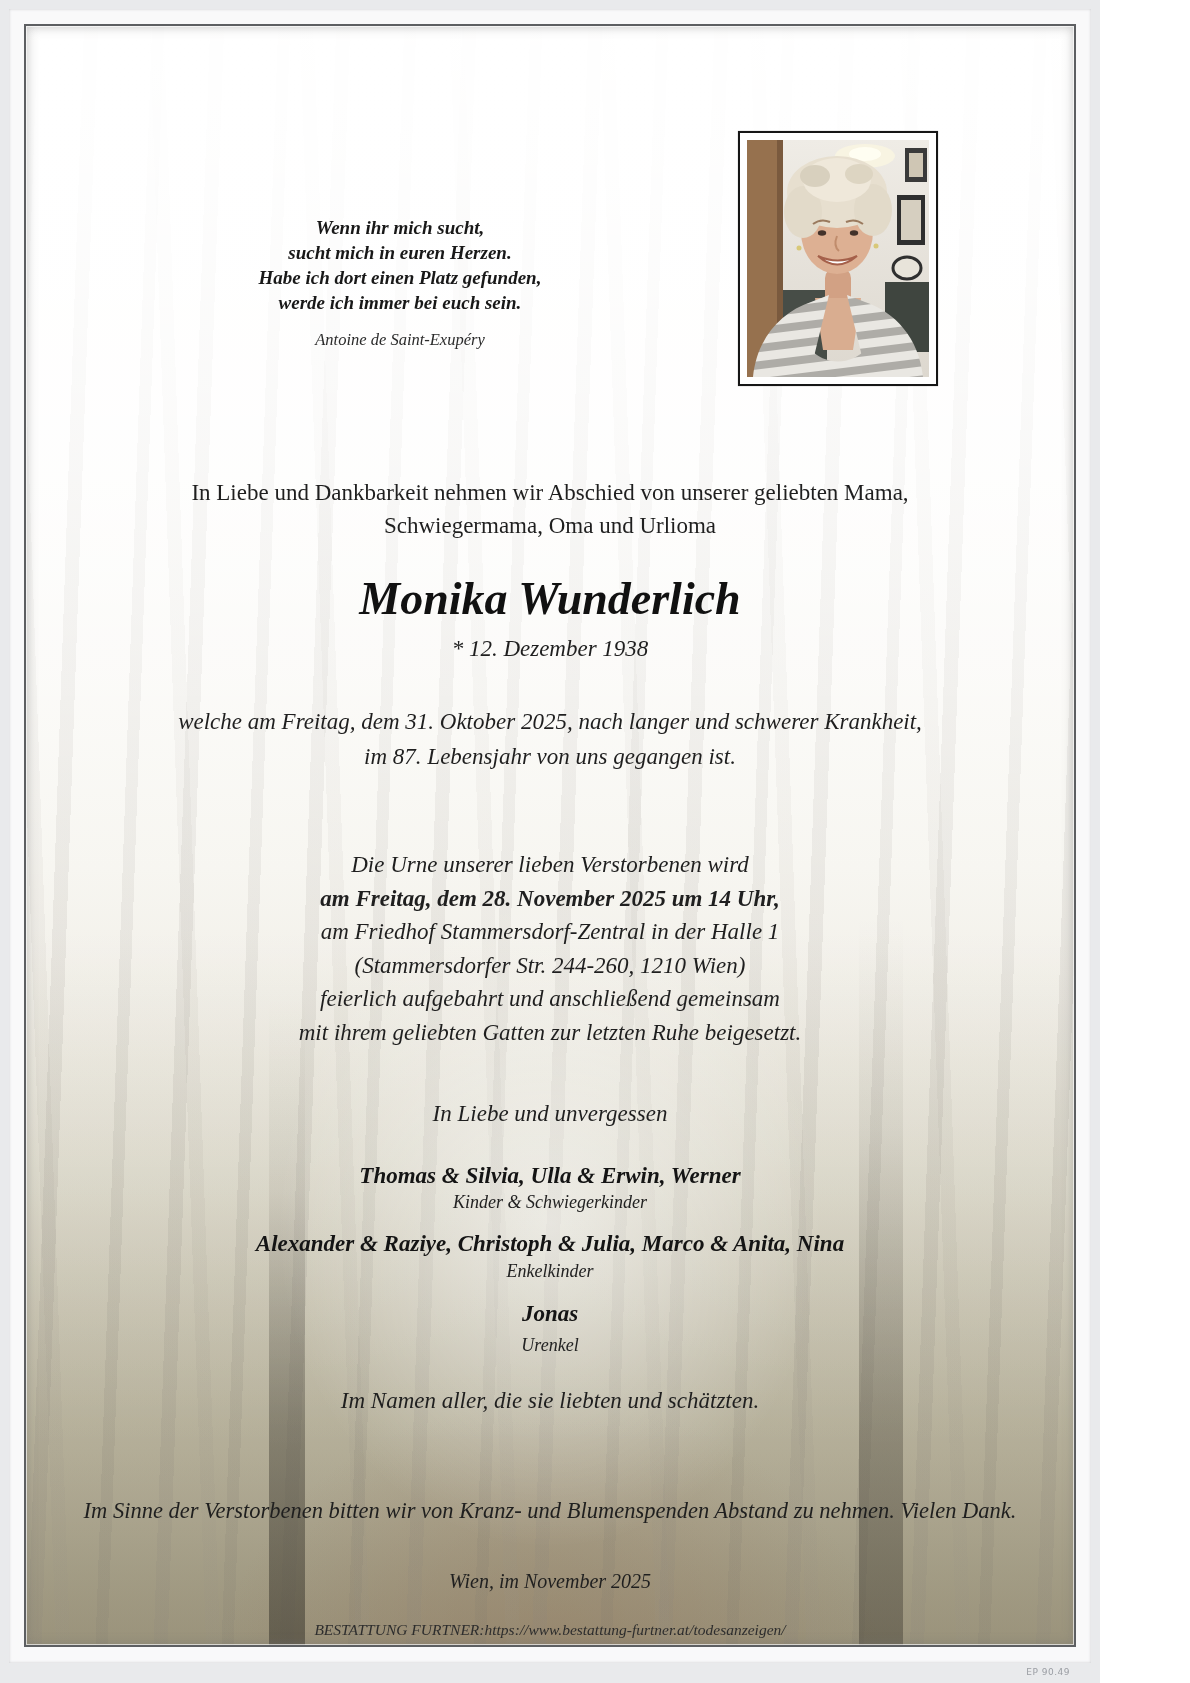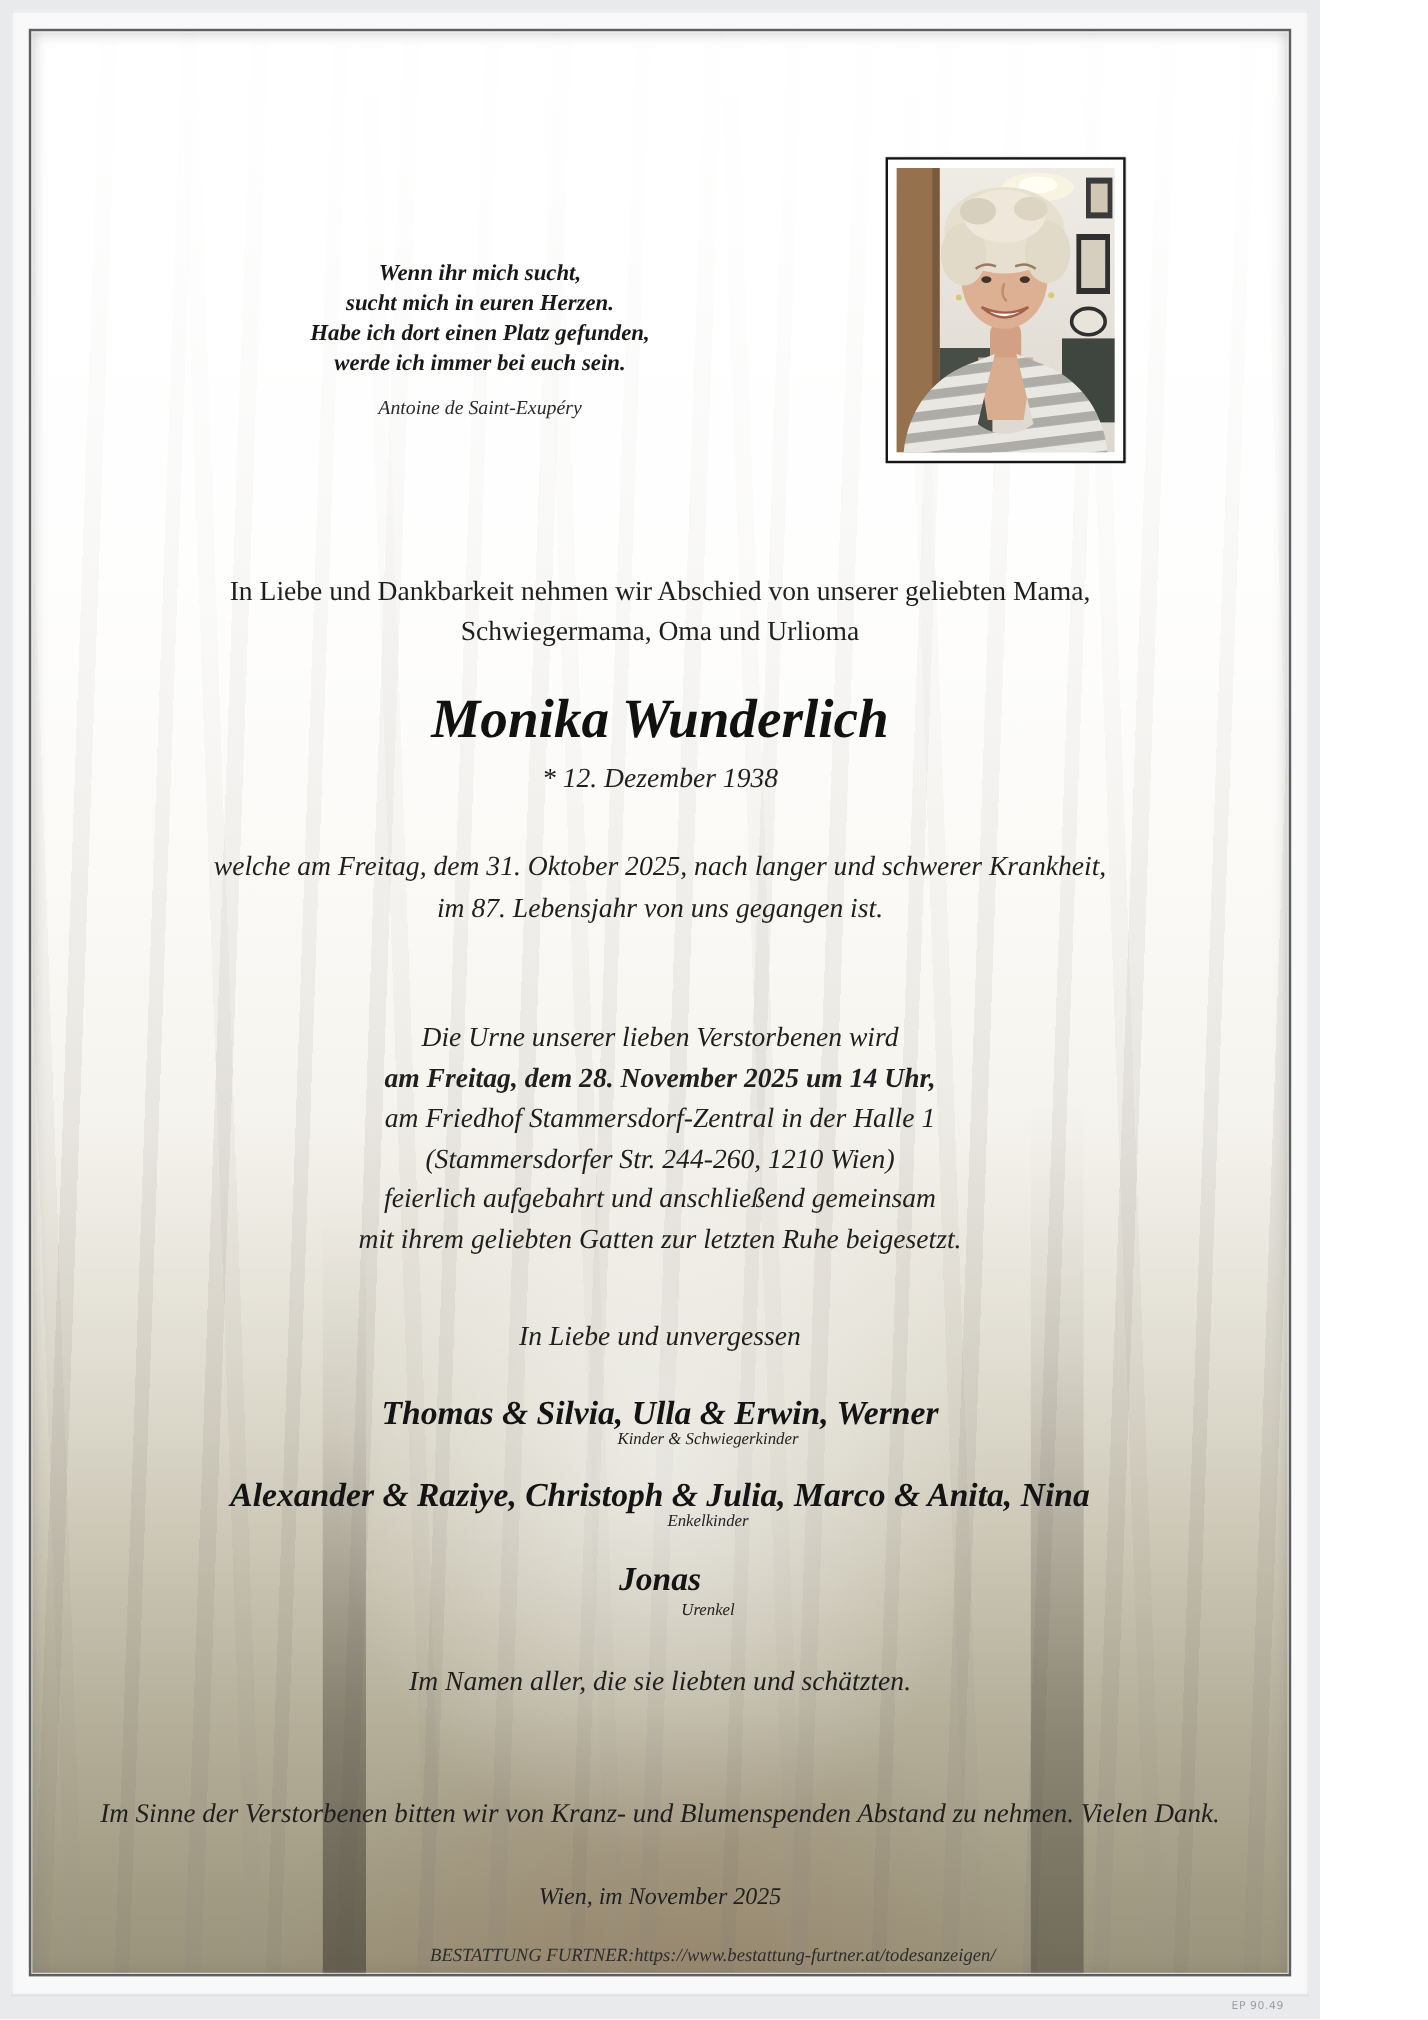--- a/index.html
+++ b/index.html
@@ -72,29 +72,29 @@
     top: 546px;
     font-style: italic; font-weight: bold;
     font-size: 46px; line-height: 54px;
     color: #111111;
   }
   .birth { top: 610px; font-style: italic; font-size: 23px; }
   .death-block { top: 678px; font-style: italic; font-size: 23px; line-height: 35px; }
   .funeral-block { top: 822px; font-style: italic; font-size: 23px; line-height: 33.5px; }
   .funeral-block .bold-line { font-weight: bold; }
   .farewell { top: 1075px; font-style: italic; font-size: 23px; }
-  .family-names { font-style: italic; font-weight: bold; font-size: 28px; color: #141414; }
-  .family-relation { font-style: italic; font-size: 14px; color: #222222; padding-left: 40px; }
+  .family-names { font-style: italic; font-weight: bold; font-size: 23px; color: #141414; }
+  .family-relation { font-style: italic; font-size: 18px; color: #222222; }
   .g1n { top: 1137px; } .g1r { top: 1166px; }
   .g2n { top: 1205px; } .g2r { top: 1235px; }
   .g3n { top: 1275px; } .g3r { top: 1309px; }
   .closing { top: 1362px; font-style: italic; font-size: 23px; }
   .donation { top: 1472px; font-style: italic; font-size: 22.5px; }
   .place-date { top: 1544px; font-style: italic; font-size: 20px; }
-  .publisher { top: 1595px; font-style: italic; font-size: 15.5px; color: #2d2d2d; margin-left: 44px; }
+  .publisher { top: 1595px; font-style: italic; font-size: 15.5px; color: #2d2d2d; }
   .corner-code {
     position: absolute;
     right: 30px; bottom: 6px;
     font-family: "DejaVu Sans", sans-serif;
     font-size: 9px; color: #9a9da3;
     letter-spacing: 0.5px;
   }
 </style>
 </head>
 <body>

